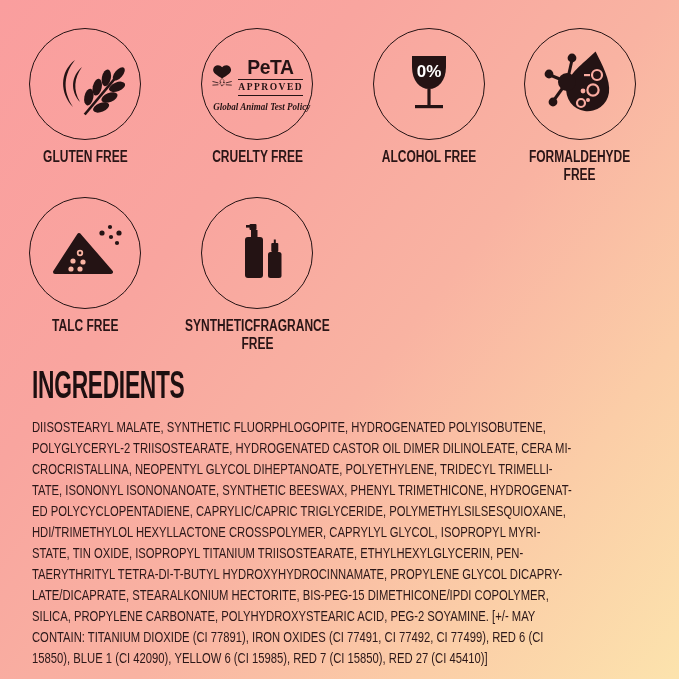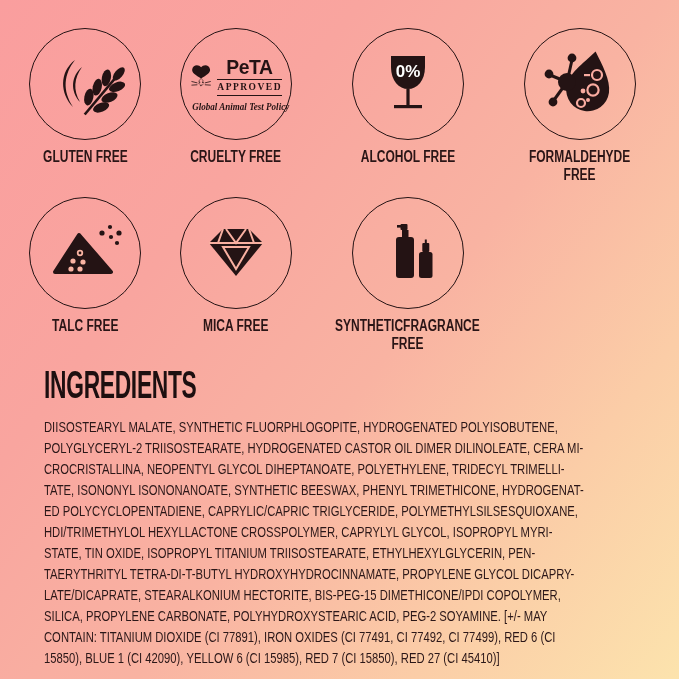--- a/index.html
+++ b/index.html
@@ -18,21 +18,21 @@
   
   .peta{width:92px;text-align:center;}
   .peta-row{display:flex;align-items:center;justify-content:center;gap:5px;}
   .peta-right{display:flex;flex-direction:column;align-items:stretch;}
   .peta-brand{font-weight:bold;font-size:21px;line-height:1;letter-spacing:-0.5px;transform:scaleX(0.92);}
   .peta-rule{height:1.5px;background:#241314;margin:2px 0;}
   .peta-approved{font-family:"Liberation Serif",serif;font-size:9.5px;font-weight:bold;letter-spacing:1.5px;line-height:1.1;}
   .peta-policy{font-family:"Liberation Serif",serif;font-style:italic;font-weight:bold;font-size:9.5px;
     margin-top:4px;white-space:nowrap;transform:scaleX(0.95);}
   
-  .ingredients{padding:12px 32px 0;margin-left:12px;}
+  .ingredients{padding:12px 32px 0;}
   .ing-heading{font-weight:bold;font-size:38px;line-height:1;color:#1d0f10;letter-spacing:-0.5px;
     transform:scaleX(0.6);transform-origin:left top;white-space:nowrap;}
   .ing-body{margin-top:12px;width:820px;font-size:15px;line-height:21px;color:#2b1718;
     white-space:pre-line;transform:scaleX(0.75);transform-origin:left top;}
 </style>
 </head>
 <body>
 
 <div class="canvas">
 
@@ -147,34 +147,20 @@
             <circle cx="65" cy="14" r="2.1"></circle>
             <circle cx="66" cy="24" r="2.1"></circle>
             <circle cx="74" cy="20" r="2.6"></circle>
             <circle cx="72" cy="30" r="2.1"></circle>
           </g>
         </svg>
       </div>
       <div class="badge-label">TALC FREE</div>
     </div>
 
-    <div class="badge">
-      <div class="circle">
-        <svg class="icon" width="80" height="80" viewBox="0 0 80 80">
-          <path fill="#241314" d="M27,16 H53 L67,30 L40,63 L13,30 Z"></path>
-          <g stroke="#f9b0a1" stroke-width="2" fill="none">
-            <line x1="13" y1="30" x2="67" y2="30"></line>
-            <path d="M30,16 L40,30 L50,16"></path>
-            <path d="M27,16 L22,30 M53,16 L58,30"></path>
-            <path d="M27,34 L40,56 L53,34 Z"></path>
-          </g>
-        </svg>
-      </div>
-      <div class="badge-label">MICA FREE</div>
-    </div>
 
     <div class="badge">
       <div class="circle">
         <svg class="icon" width="80" height="80" viewBox="0 0 80 80">
           <g fill="#241314">
             <rect x="28" y="24" width="18" height="41" rx="3"></rect>
             <rect x="34" y="17" width="6.5" height="8"></rect>
             <rect x="32.5" y="11" width="7" height="6" rx="1"></rect>
             <rect x="29" y="12" width="4" height="2.6"></rect>
             <rect x="51" y="39" width="13.5" height="26" rx="2.5"></rect>

